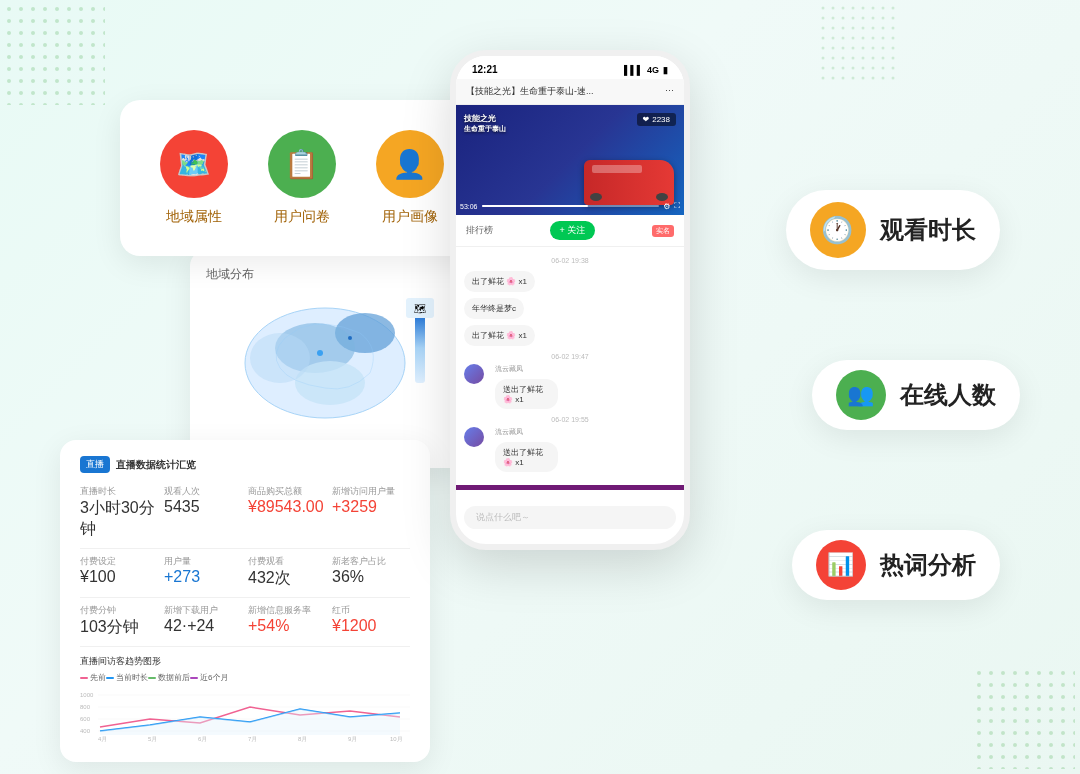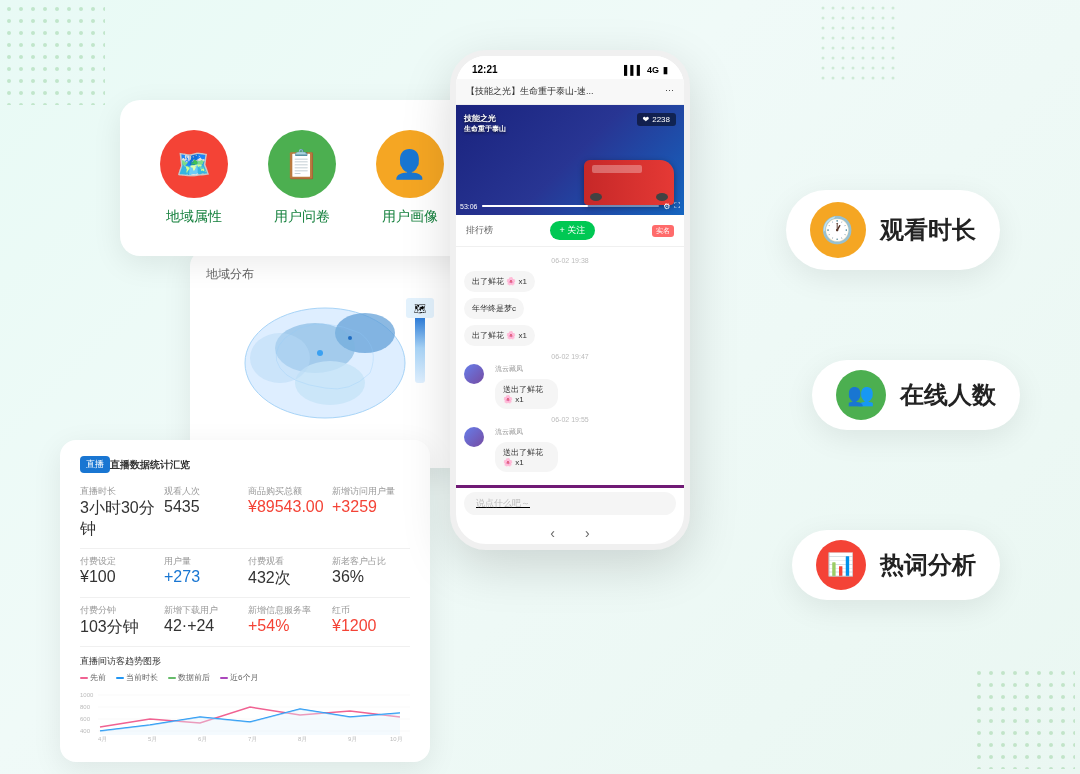--- a/index.html
+++ b/index.html
@@ -36,21 +36,21 @@
       width: 68px;
       height: 68px;
       border-radius: 50%;
       display: flex;
       align-items: center;
       justify-content: center;
       font-size: 28px;
     }
     .feature-label {
       font-size: 14px;
-      color: #15803d;
+      color: #a16207;
       font-weight: 500;
     }
 
     
     .map-card {
       position: absolute;
       top: 250px;
       left: 190px;
       background: white;
       border-radius: 16px;
@@ -87,20 +87,21 @@
       background: white;
       border-radius: 16px;
       padding: 16px 20px;
       box-shadow: 0 8px 30px rgba(0,0,0,0.08);
       width: 370px;
       z-index: 8;
     }
     .stats-header {
       display: flex;
       align-items: center;
+      gap: 6px;
       margin-bottom: 12px;
     }
     .stats-badge {
       background: #1976d2;
       color: white;
       font-size: 9px;
       padding: 2px 6px;
       border-radius: 4px;
     }
     .stats-title {
@@ -132,21 +133,21 @@
     .chart-section {
       margin-top: 8px;
     }
     .chart-title {
       font-size: 9px;
       color: #333;
       margin-bottom: 4px;
     }
     .chart-legend {
       display: flex;
-      gap: 10px;
+      gap: 0;
       font-size: 8px;
       color: #666;
       margin-bottom: 4px;
     }
     .legend-dot {
       width: 8px;
       height: 2px;
       border-radius: 1px;
       display: inline-block;
       margin-right: 2px;
@@ -291,23 +292,22 @@
       margin: 4px 0;
     }
     .chat-avatar {
       width: 20px;
       height: 20px;
       border-radius: 50%;
       background: linear-gradient(135deg, #667eea, #764ba2);
       flex-shrink: 0;
     }
     .phone-input-bar {
-      padding: 4px 8px;
-      border-top: 3px solid #701a75;
-      text-decoration: underline;
+      padding: 16px 8px;
+      border-top: 5px solid #701a75;
     }
     .phone-input-field {
       background: #f5f5f5;
       border-radius: 20px;
       padding: 5px 12px;
       font-size: 9px;
       color: #bbb;
       width: 100%;
     }
     .phone-bottom-bar {

